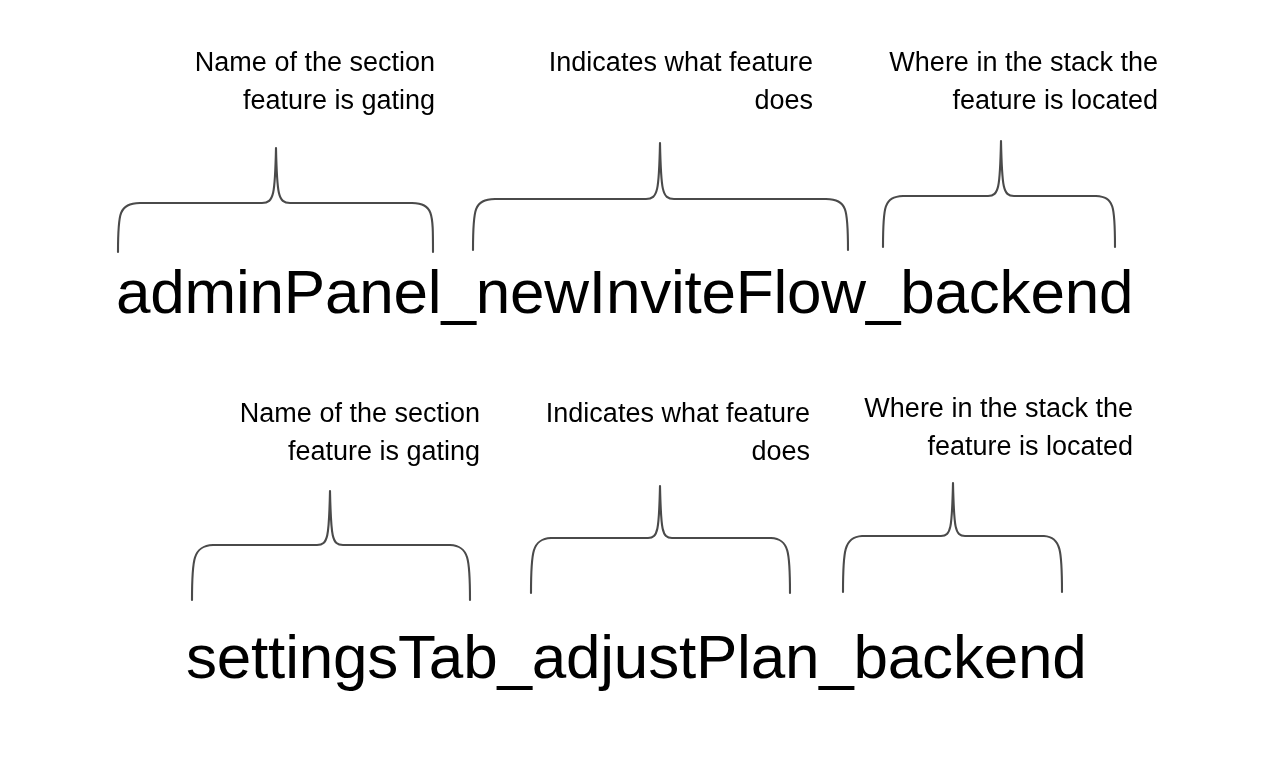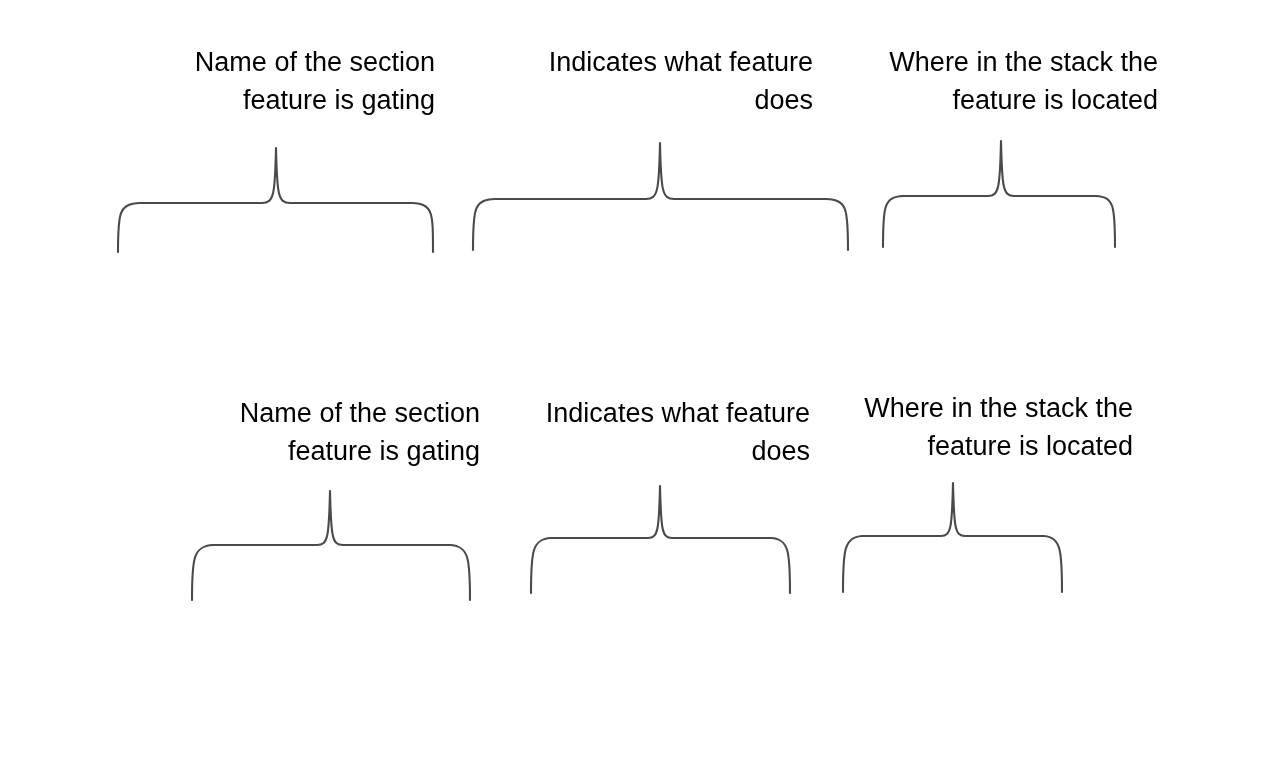--- a/index.html
+++ b/index.html
@@ -121,15 +121,17 @@
 
     <path class="brace-path" d="M 843,592
              C 843,551 844,537 862,536
              L 941,536
              C 951,536 952,528 953,483
              C 954,528 955,536 965,536
              L 1044,536
              C 1061,537 1062,551 1062,592"></path>
   </svg>
 
+  <div class="flagname" style="left:116px; top:261px;">adminPanel_newInviteFlow_backend</div>
 
+  <div class="flagname" style="left:186px; top:626px;">settingsTab_adjustPlan_backend</div>
 
 </div>
 
 </body></html>

